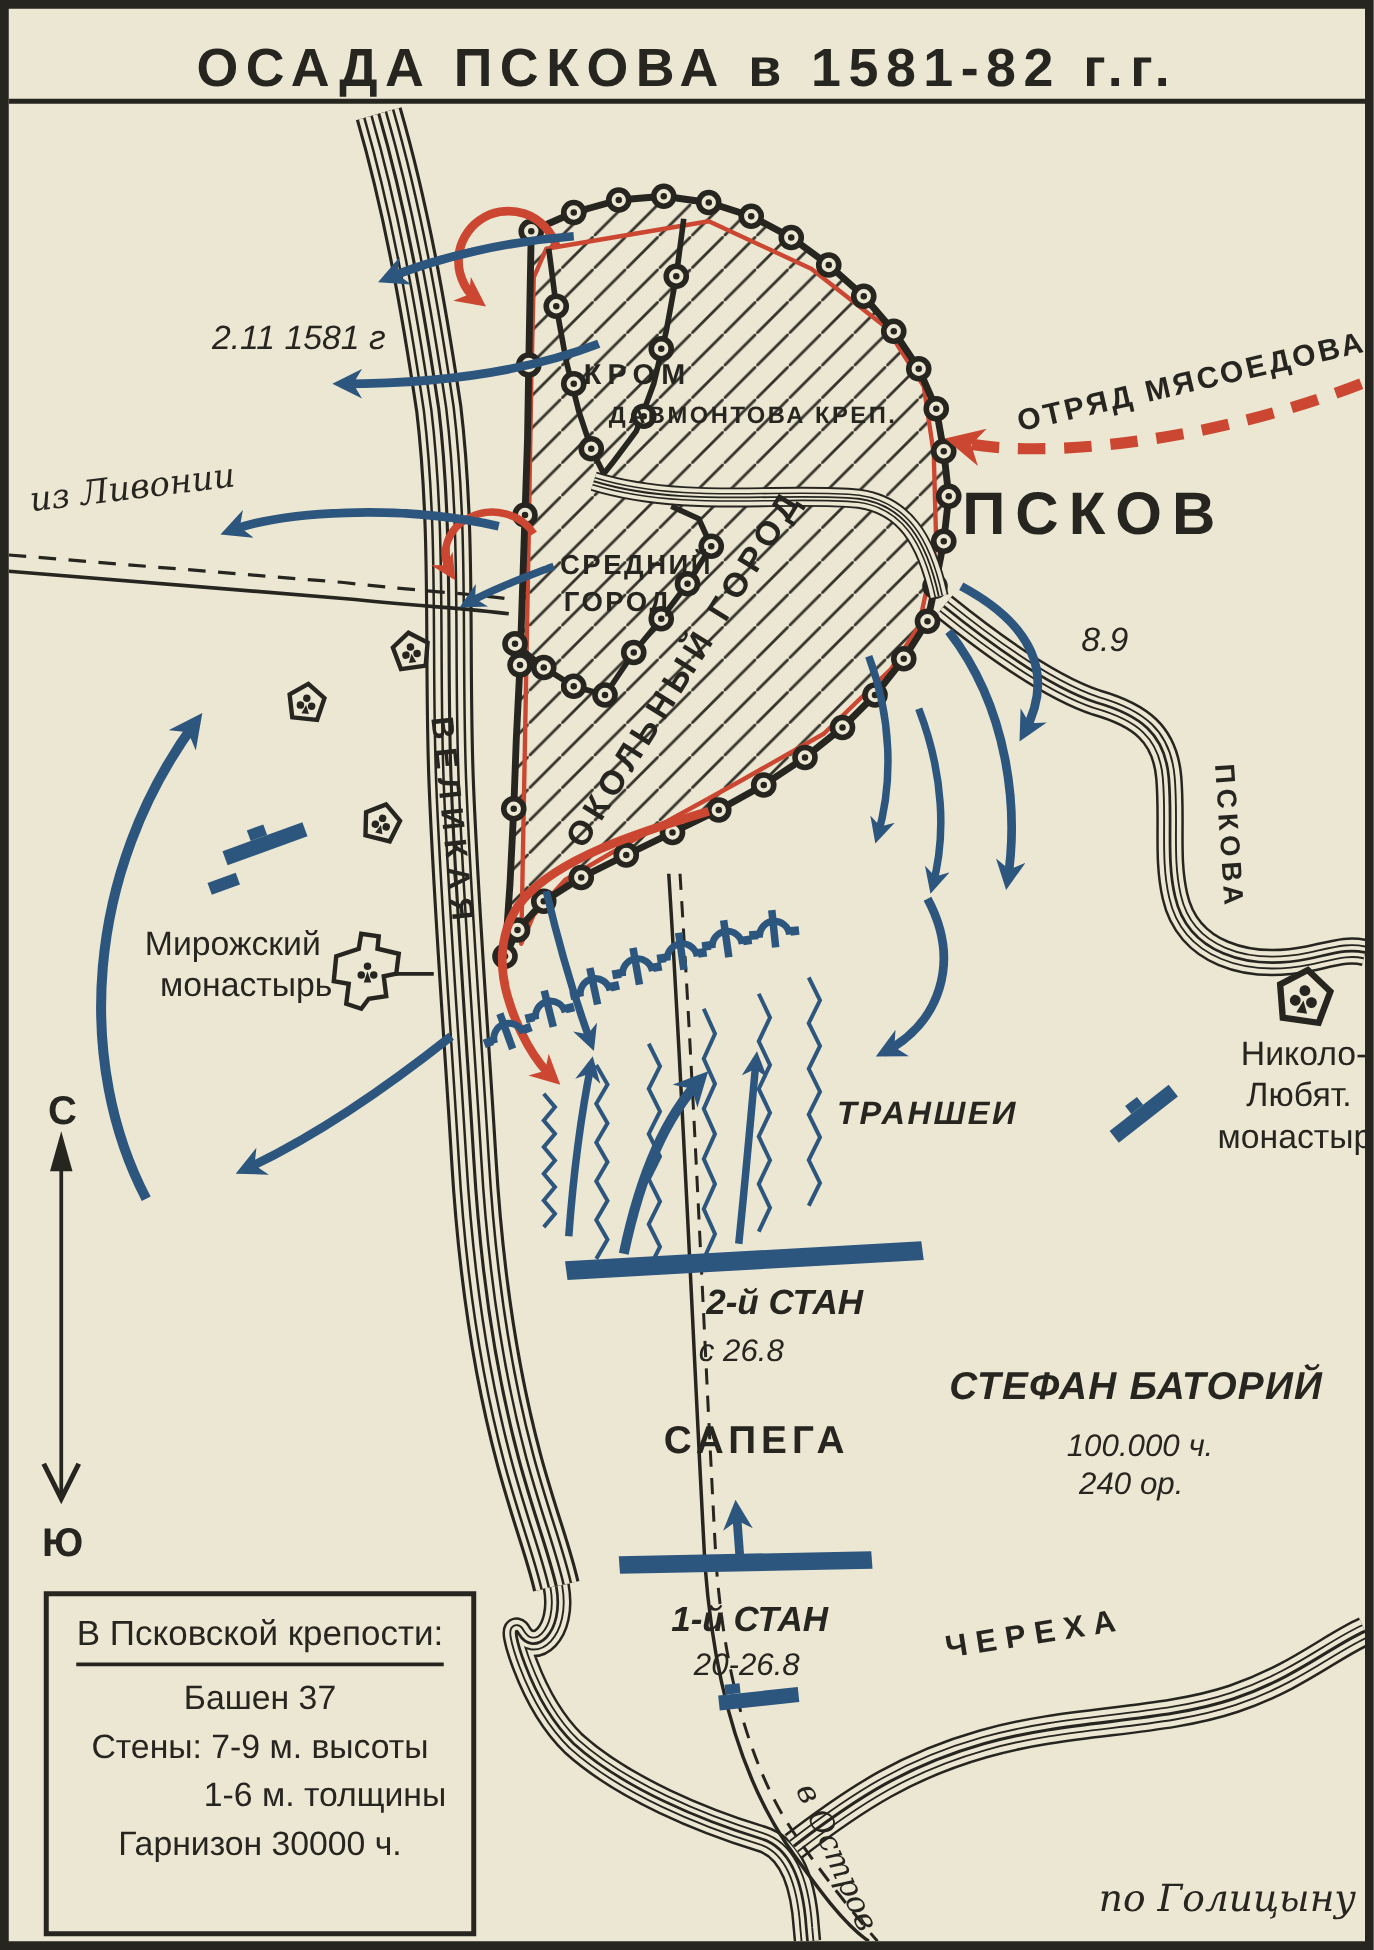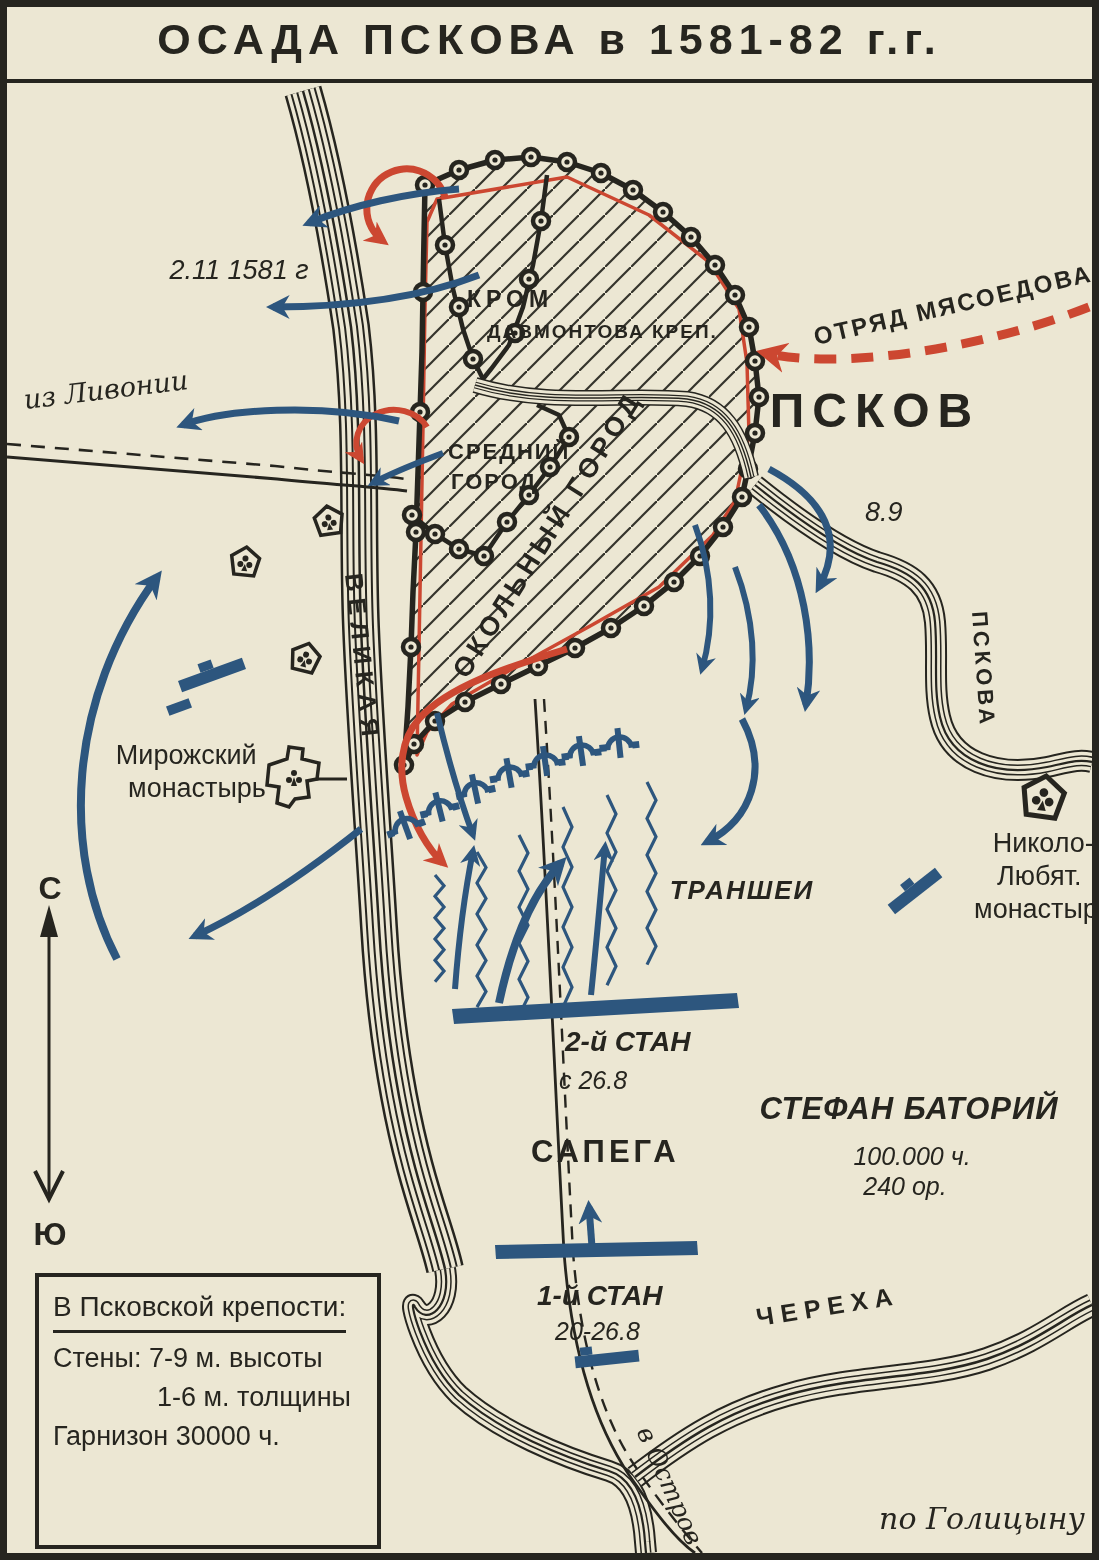--- a/index.html
+++ b/index.html
@@ -2,37 +2,37 @@
 <html style="--paper: #ece7d3; --ink: #26251f; --blue: #2d567e; --red: #cc4731;"><head>
 <meta charset="utf-8">
 <style>
   :root{
     --paper:#ece7d3; --ink:#26251f; --blue:#2d567e; --red:#cc4731;
   }
   html,body{margin:0;padding:0;background:#888;}
   .stage{position:relative;width:1099px;height:1560px;background:var(--paper);
     border:7px solid var(--ink);box-sizing:border-box;overflow:hidden;
     font-family:"Liberation Sans",sans-serif;color:var(--ink);}
-  .title{position:absolute;top:8px;left:0;right:0;text-align:center;
+  .title{position:absolute;top:24px;left:0;right:0;text-align:center;
     font-weight:700;font-size:43px;letter-spacing:6px;white-space:nowrap;}
   .rule{position:absolute;top:72px;left:0;right:0;height:4px;background:var(--ink);}
   svg{position:absolute;left:0;top:0;width:1085px;height:1546px;}
   
   .ink-s{stroke:var(--ink);fill:none}
   .pap-s{stroke:var(--paper);fill:none}
   .blu-s{stroke:var(--blue);fill:none}
   .blu-f{fill:var(--blue);stroke:none}
   .red-s{stroke:var(--red);fill:none}
   text.t{font-family:"Liberation Sans",sans-serif;fill:var(--ink);}
   text.serif{font-family:"DejaVu Serif",serif;}
   .b{font-weight:700}.i{font-style:italic}
   
   .infobox{position:absolute;left:28px;top:1266px;width:346px;height:276px;
     border:4px solid var(--ink);box-sizing:border-box;padding:10px 14px 0 14px;
-    font-size:27px;line-height:1.45;font-weight:500;}
+    font-size:27px;line-height:1.45;font-weight:500;text-align:center;}
   .infobox .ib-title{font-size:28px;border-bottom:3px solid var(--ink);
     display:inline-block;padding-bottom:2px;margin-bottom:6px;white-space:nowrap;}
   .infobox .ib-line{white-space:nowrap;}
   .infobox .indent{padding-left:104px;}
 </style>
 </head>
 <body>
 
 <div class="stage">
 
@@ -306,18 +306,19 @@
       <text class="serif i" transform="translate(655,1482) rotate(66)" font-size="25" text-anchor="middle" fill="var(--ink)">в Остров</text>
       <text class="serif i" x="975" y="1522" font-size="30" text-anchor="middle" fill="var(--ink)">по Голицыну</text>
     </g>
   </svg>
 
   <div class="title">ОСАДА ПСКОВА  в  1581-82 г.г.</div>
   <div class="rule"></div>
 
   <div class="infobox">
     <div class="ib-title">В Псковской крепости:</div>
+    <div class="ib-line">Башен 37</div>
     <div class="ib-line">Стены: 7-9 м. высоты</div>
     <div class="ib-line indent">1-6 м. толщины</div>
     <div class="ib-line">Гарнизон 30000 ч.</div>
   </div>
 
 </div>
 
 </body></html>

